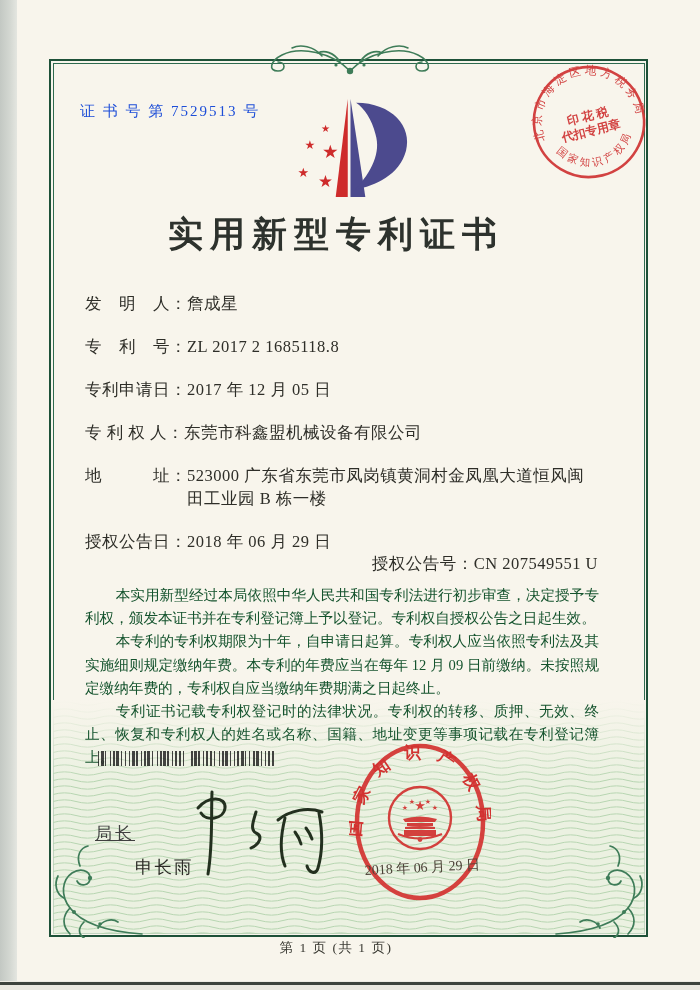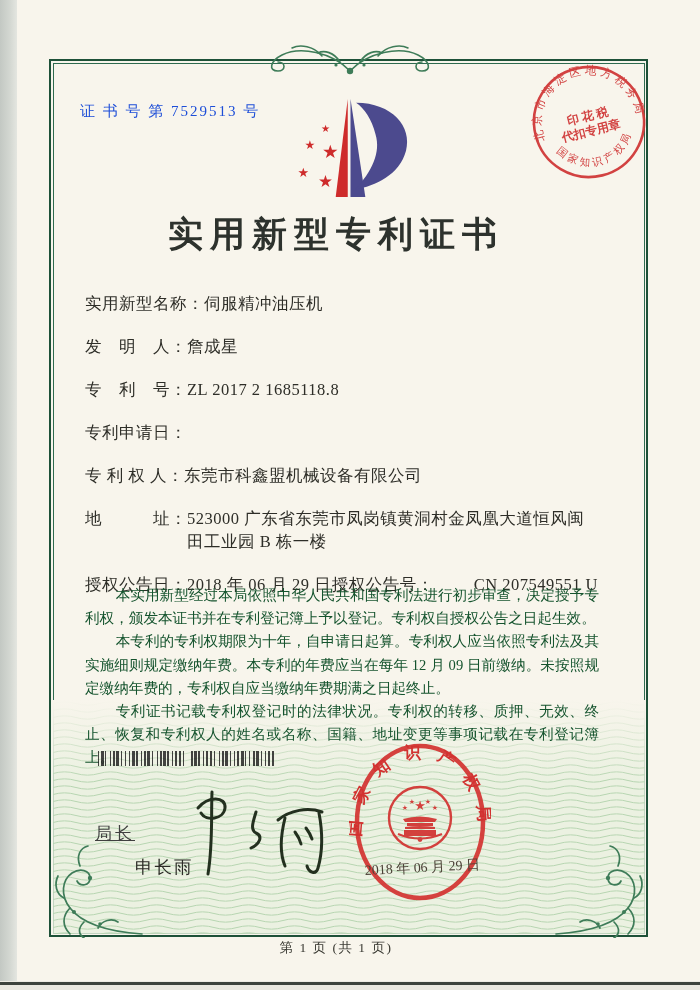--- a/index.html
+++ b/index.html
@@ -29,23 +29,23 @@
   .tax-stamp-svg { position:absolute; left:523px; top:56px; opacity:.92; }
 
   .doc-title { position:absolute; left:0; right:28px; top:203px; text-align:center;
     font-size:35px; font-weight:600; letter-spacing:7px; color:#2d322d;margin-top:8px; }
 
   .fields { position:absolute; left:85px; top:293px; width:513px; font-size:16.5px; color:#2e2e28; }
   .f-row { display:flex; margin-bottom:20.5px; line-height:22.5px; }
   .f-label { white-space:nowrap; letter-spacing:.5px; }
   .f-value { letter-spacing:.5px; }
   .f-value-wrap { max-width:452px; }
-  .row-double { display:flex; }
+  .row-double { display:flex;flex-direction:column; }
   .pair { display:flex; line-height:22.5px; }
-  .pair-right { margin-left:auto;gap:40px; }
+  .pair-right { margin-left:auto; }
 
   .paragraphs { position:absolute; left:85px; top:584px; width:514px;
     font-size:14.6px; line-height:23.2px; color:#14532d; text-align:justify; }
   .paragraphs p { text-indent:2.1em; }
 
   .barcode { position:absolute; left:98px; top:751px; width:176px; height:15px; opacity:.82;
     background:repeating-linear-gradient(90deg,
       #1c1c1c 0 1.5px, transparent 1.5px 3px,
       #1c1c1c 3px 6px, transparent 6px 7.5px,
       #1c1c1c 7.5px 8.5px, transparent 8.5px 12px,
@@ -165,33 +165,30 @@
       </text>
       <text x="0" y="-2" font-size="12" font-weight="bold" text-anchor="middle">印 花 税</text>
       <text x="0" y="13" font-size="12" font-weight="bold" text-anchor="middle">代扣专用章</text>
     </g>
   </svg>
 
   <div class="doc-title">实用新型专利证书</div>
 
   <div class="fields">
     <div class="f-row">
-      <span class="f-label">实用新型名称：</span>
-      <span class="f-value">伺服精冲油压机</span>
-    </div>
-    <div class="f-row">
       <span class="f-label">发　明　人：</span>
       <span class="f-value">詹成星</span>
     </div>
     <div class="f-row">
       <span class="f-label">专　利　号：</span>
       <span class="f-value">ZL 2017 2 1685118.8</span>
     </div>
     <div class="f-row">
       <span class="f-label">专利申请日：</span>
+      <span class="f-value">2017 年 12 月 05 日</span>
     </div>
     <div class="f-row">
       <span class="f-label">专 利 权 人：</span>
       <span class="f-value">东莞市科鑫盟机械设备有限公司</span>
     </div>
     <div class="f-row">
       <span class="f-label">地　　　址：</span>
       <span class="f-value f-value-wrap">523000 广东省东莞市凤岗镇黄洞村金凤凰大道恒风闽田工业园 B 栋一楼</span>
     </div>
     <div class="row-double">

